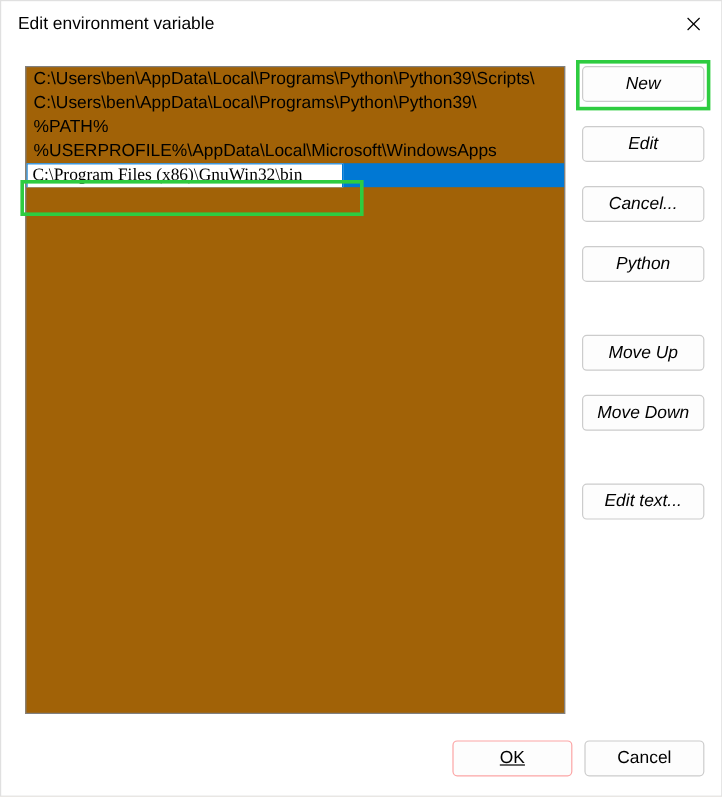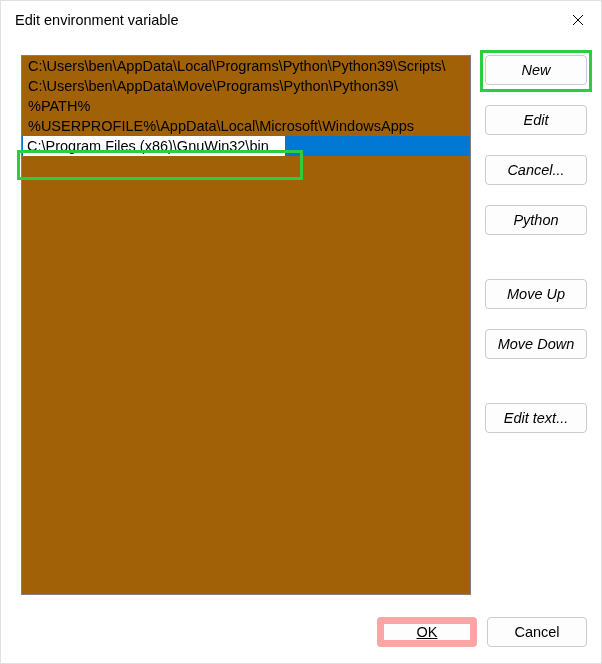--- a/index.html
+++ b/index.html
@@ -75,21 +75,21 @@
       background: #0078d4;
       color: #fff;
       padding: 0;
     }
     .editing-input {
       width: 264px;
       height: 22px;
       border: 1px solid #0078d4;
       padding: 0 4px;
       font-size: 14.5px;
-      font-family: Liberation Sans, sans-serif;
+      font-family: Liberation Serif, serif;
       background: #fff;
       color: #000;
       outline: none;
       margin: -1px 0 0 0;
       position: relative;
       z-index: 2;
     }
     .side-buttons {
       width: 102px;
       display: flex;
@@ -113,21 +113,21 @@
     .footer {
       display: flex;
       justify-content: flex-end;
       padding: 12px 14px 16px 0;
       gap: 10px;
     }
     .footer .btn {
       width: 100px;
     }
     .btn.ok {
-      border: 7px solid #fca5a5;
+      border: 1px solid #fca5a5;
       text-decoration: underline;
     }
     .highlight-input {
       position: absolute;
       border: 3px solid #2ecc40;
       pointer-events: none;
       z-index: 10;
     }
     .hl-new { top: -5px; right: -5px; width: 112px; height: 42px; }
     .hl-edit { top: 95px; left: -4px; width: 286px; height: 30px; }
@@ -145,21 +145,21 @@
         <line x1="1" y1="1" x2="11" y2="11" stroke="#000" stroke-width="1"></line>
         <line x1="11" y1="1" x2="1" y2="11" stroke="#000" stroke-width="1"></line>
       </svg>
     </div>
   </div>
 
   <div class="body">
     <div class="list-wrap">
       <div class="list">
         <div class="list-item">C:\Users\ben\AppData\Local\Programs\Python\Python39\Scripts\</div>
-        <div class="list-item">C:\Users\ben\AppData\Move\Programs\Python\Python39\</div>
+        <div class="list-item">C:\Users\ben\AppData\Local\Programs\Python\Python39\</div>
         <div class="list-item">%PATH%</div>
         <div class="list-item">%USERPROFILE%\AppData\Local\Microsoft\WindowsApps</div>
         <div class="list-item selected">
           <input class="editing-input" type="text" value="C:\Program Files (x86)\GnuWin32\bin" style="">
         </div>
       </div>
       <div class="highlight-input hl-edit"></div>
     </div>
 
     <div class="side-buttons" style="position:relative;">

